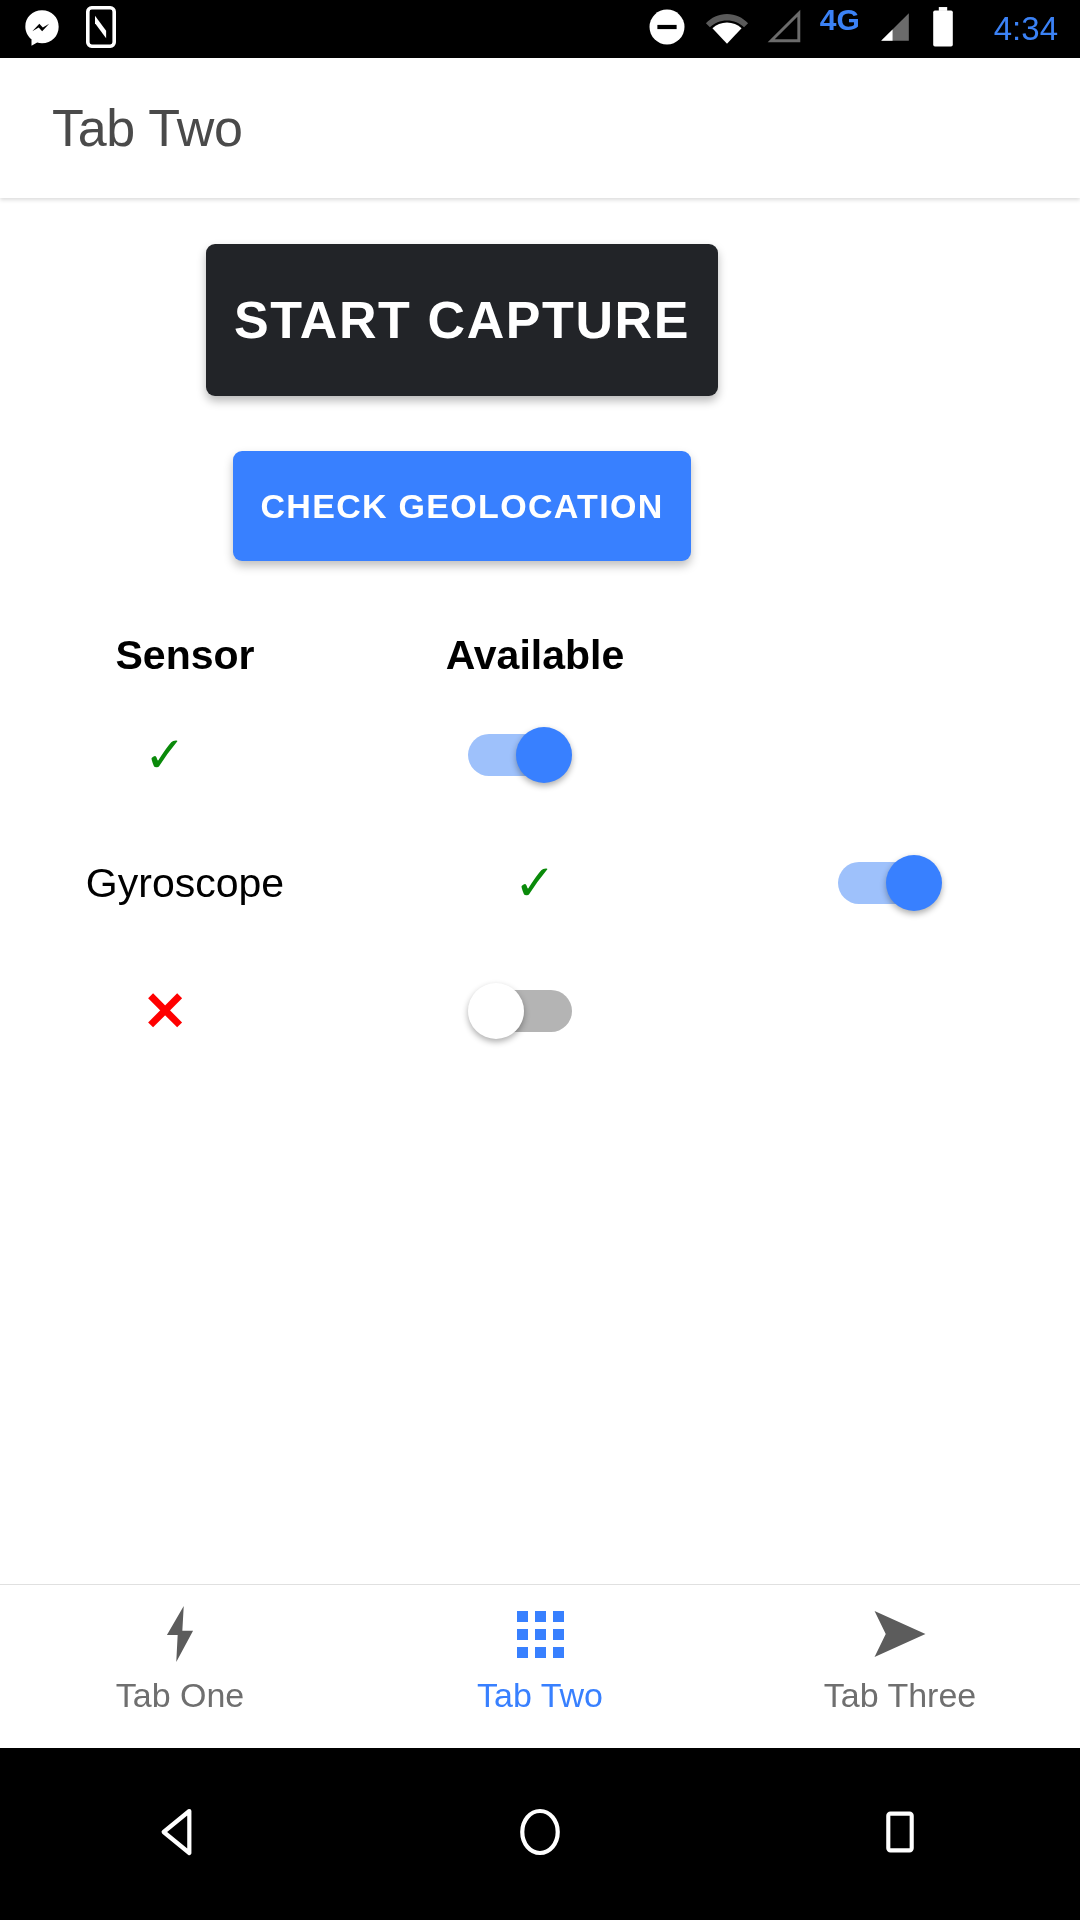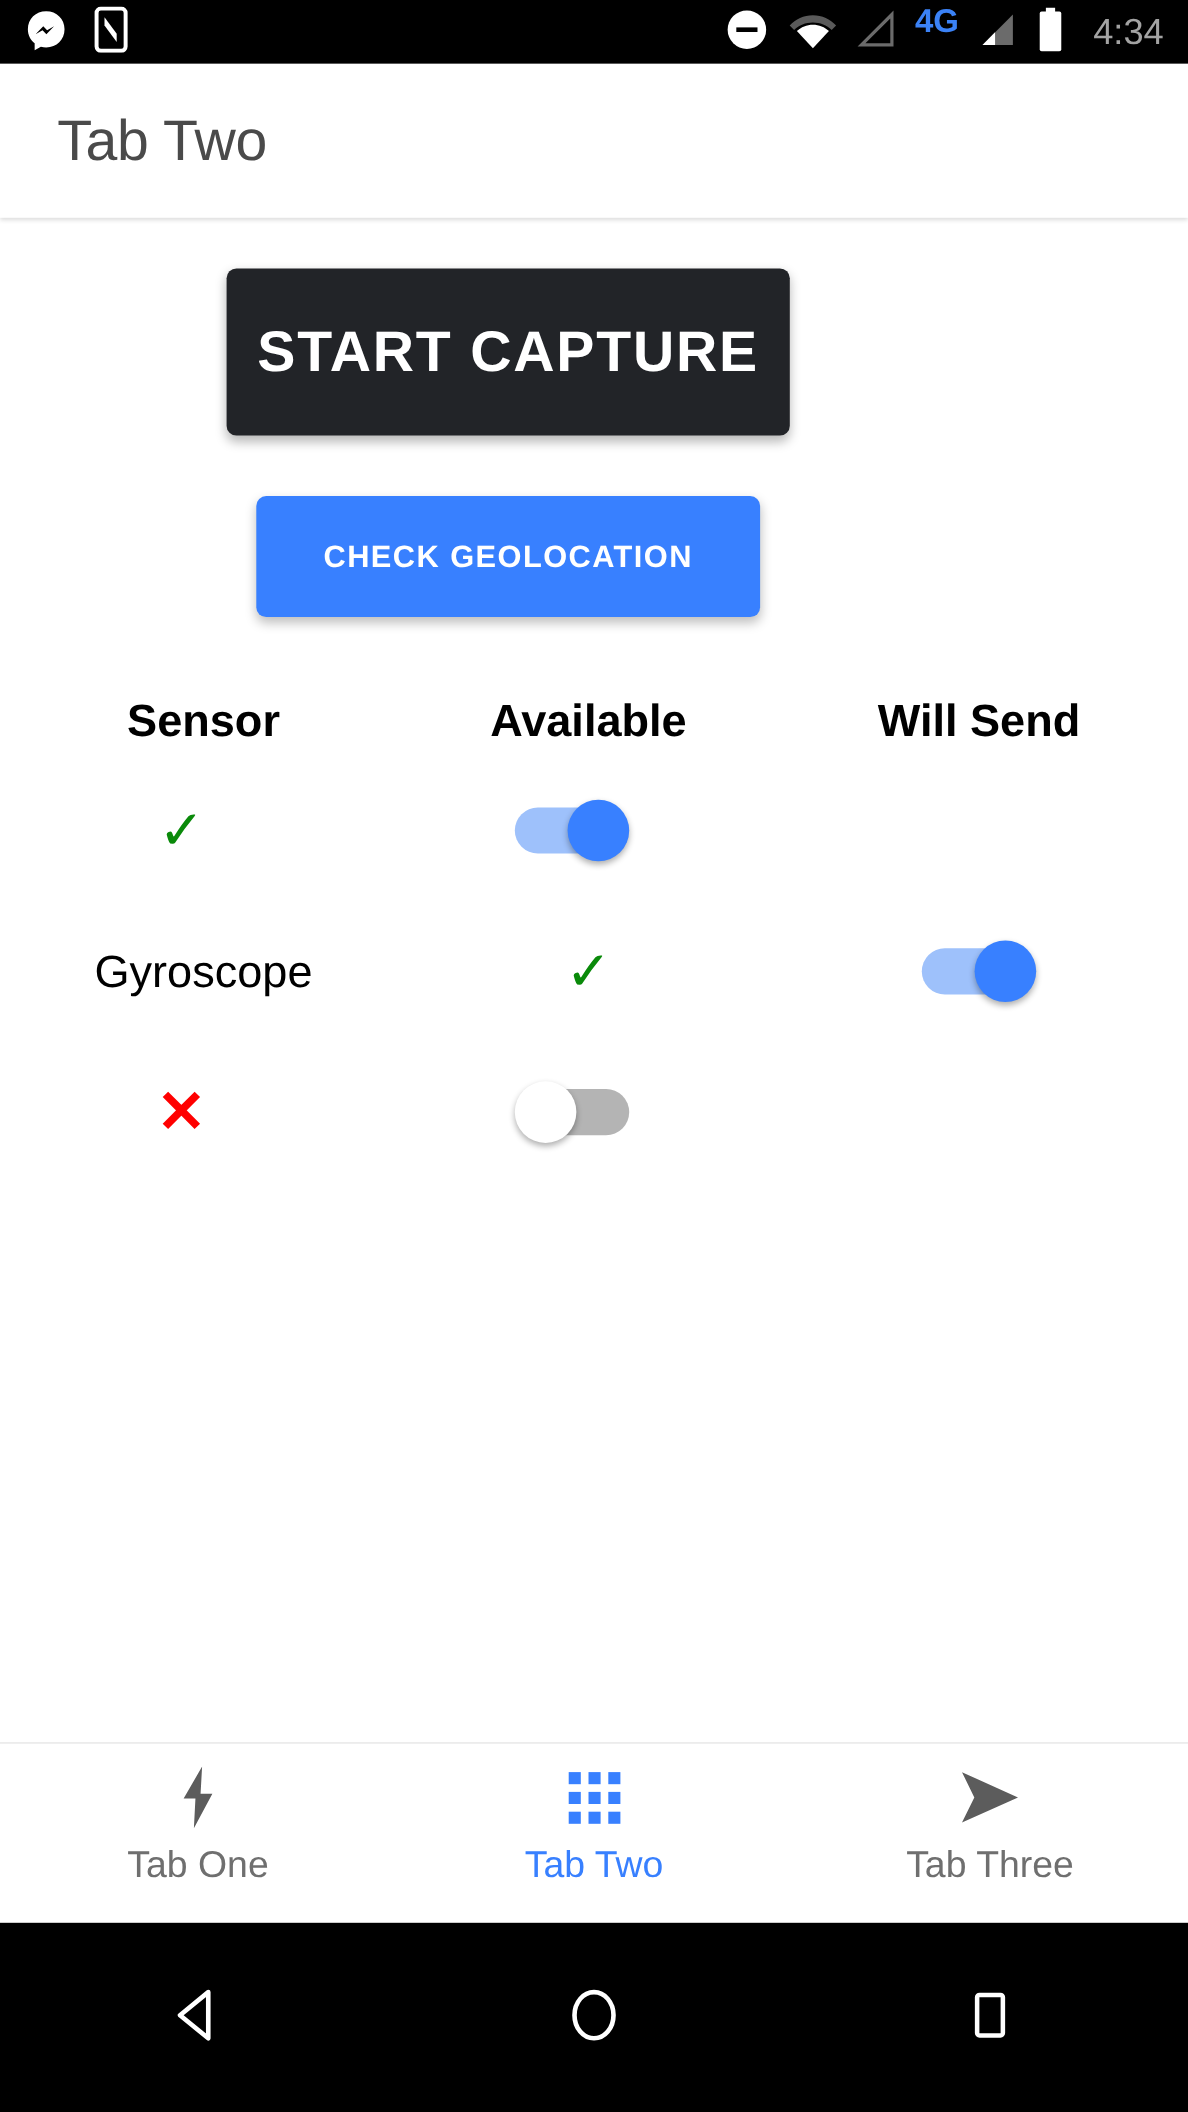--- a/index.html
+++ b/index.html
@@ -15,22 +15,22 @@
   .status-bar{
     height:58px; width:1080px;
     background:#000000;
     display:flex; align-items:center;
     padding:0 22px;
     position:relative;
   }
   .sb-left{ display:flex; align-items:center; gap:22px; }
   .sb-right{ margin-left:auto; display:flex; align-items:center; gap:16px; }
   .sb-clock{
-    color:#a3a3a3; font-size:33px; font-weight:400;
-    letter-spacing:0px; margin-left:10px;
+    color:#3b82f6; font-size:33px; font-weight:400;
+    letter-spacing:0px; margin-left:22px;
   }
 
   
   .header{
     height:140px; width:1080px;
     background:#ffffff;
     display:flex; align-items:center;
     padding-left:52px;
     box-shadow:0 2px 4px rgba(0,0,0,0.14);
     position:relative; z-index:5;
@@ -64,21 +64,21 @@
     cursor:pointer;
   }
 
   .btn-blue{
     margin-top:55px;
     width:458px; height:110px;
     background:#3880ff;
     color:#ffffff;
     border:none; border-radius:9px;
     font-family:"Liberation Sans", sans-serif;
-    font-size:28px; font-weight:700;
+    font-size:34px; font-weight:700;
     letter-spacing:1.3px;
     box-shadow:0 5px 10px rgba(0,0,0,0.25);
     display:flex; align-items:center; justify-content:center;
     cursor:pointer;
   }
 
   
   .sensor-table{
     margin-top:58px;
     width:1080px;
@@ -236,21 +236,20 @@
 
   <div class="btn-wrap">
     <button class="btn-blue">CHECK GEOLOCATION</button>
   </div>
 
   <div class="sensor-table">
 
     <div class="srow hrow">
       <div class="c-name">Sensor</div>
       <div class="c-avail">Available</div>
-      <div class="c-send">Will Send</div>
     </div>
 
     <div class="srow drow">
       <div class="c-avail">
         <span class="check">✓</span>
       </div>
       <div class="c-send">
         <span class="toggle on">
           <span class="track"></span>
           <span class="knob"></span>

